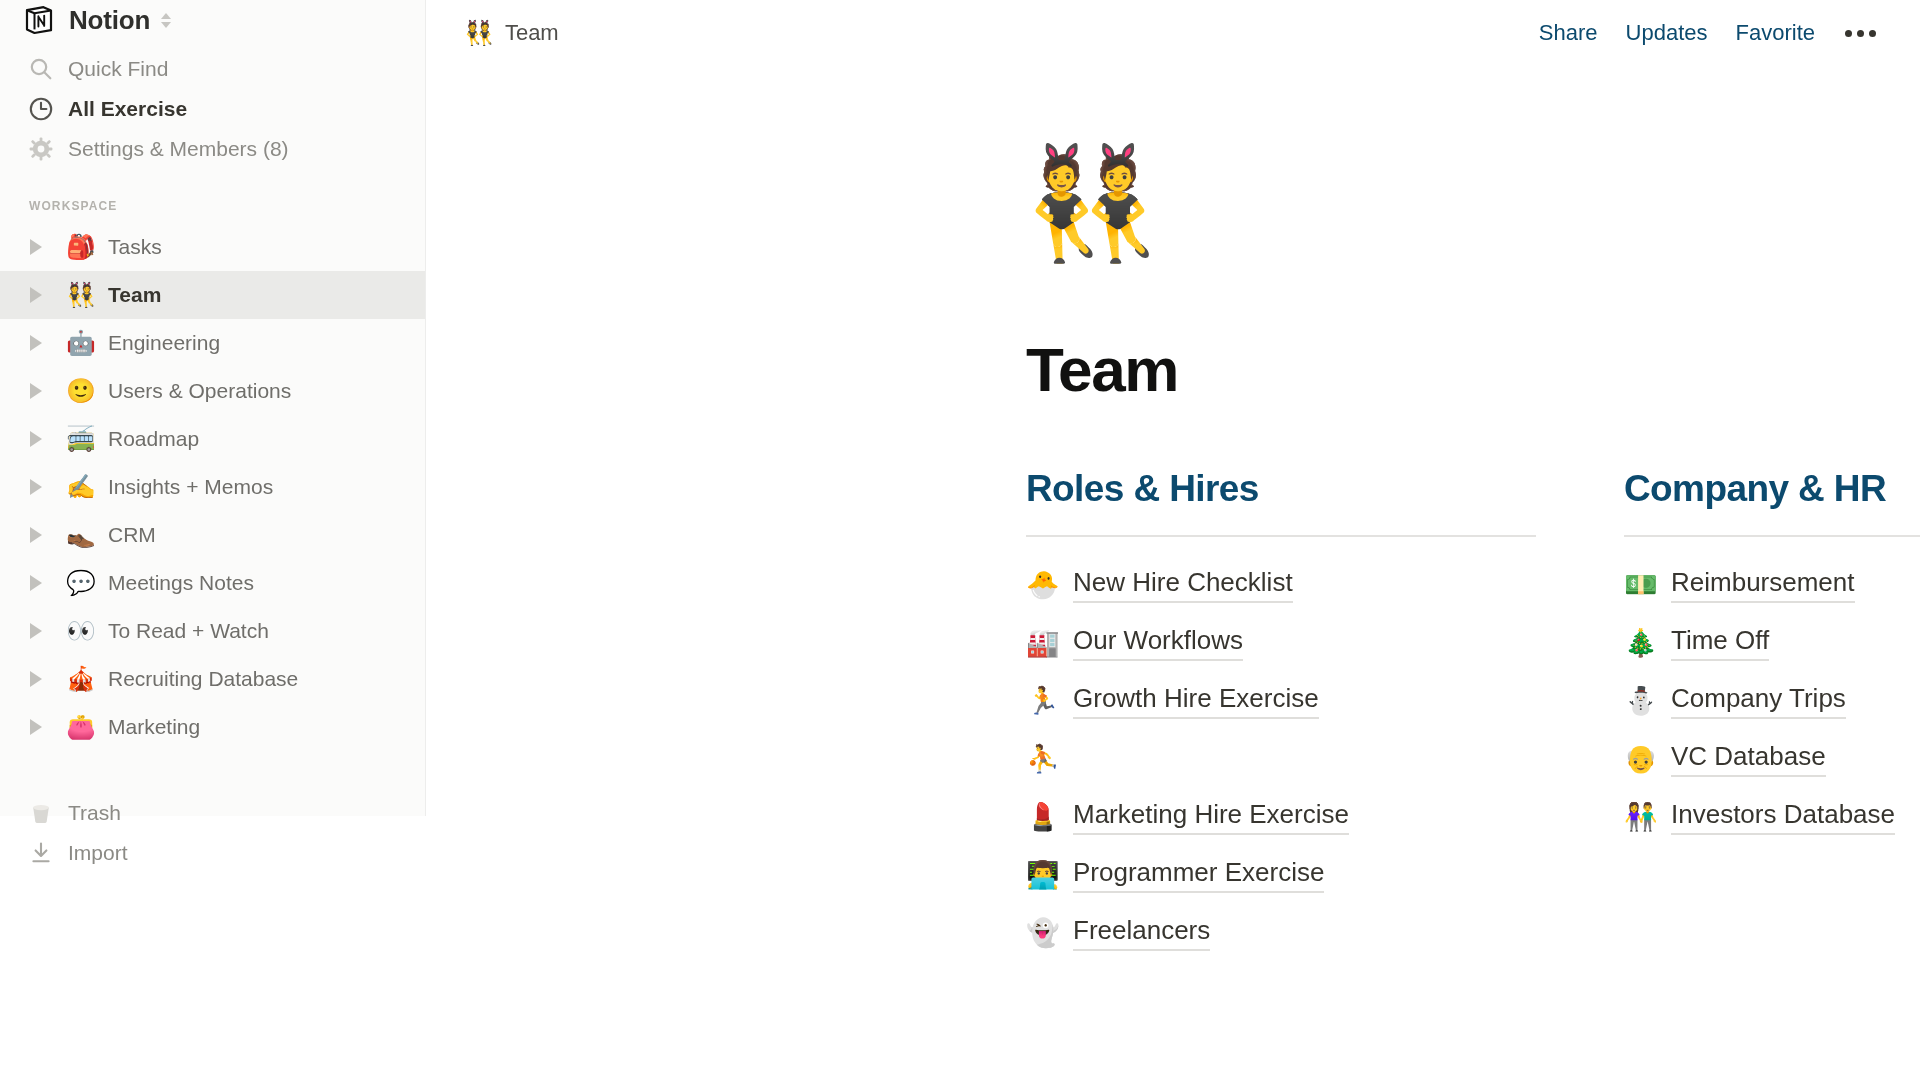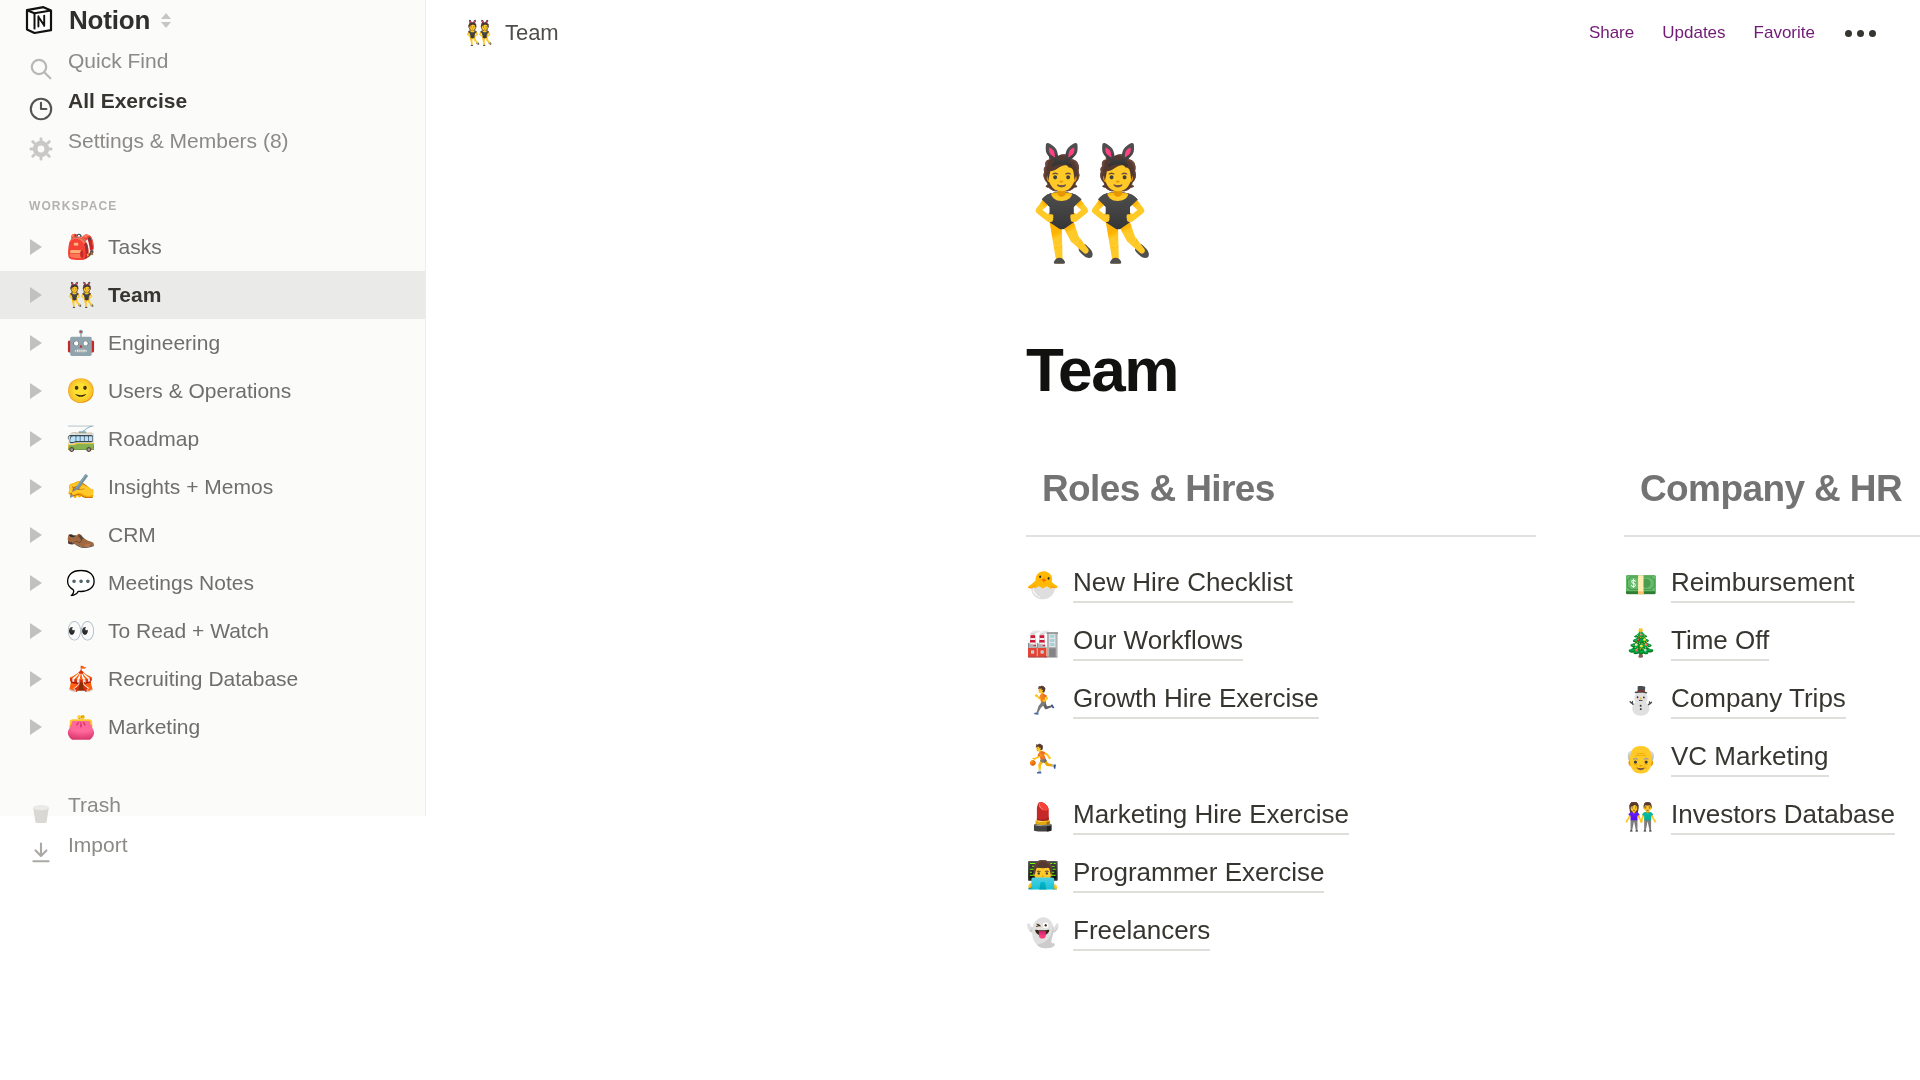--- a/index.html
+++ b/index.html
@@ -79,20 +79,21 @@
     border-right: 5px solid transparent;
   }
   .ws-chevrons .up   { border-bottom: 6px solid #c7c6c2; }
   .ws-chevrons .down { border-top: 6px solid #c7c6c2; }
 
   
   .top-nav { margin-top: 12px; }
 
   .nav-row {
     display: flex;
+    align-items: center;
     height: 40px;
     padding: 0 20px 0 26px;
     cursor: pointer;
   }
   .nav-row .ico {
     width: 30px; flex: 0 0 30px;
     display: flex; align-items: center; justify-content: center;
     margin-right: 12px;
   }
   .nav-row .label {
@@ -185,22 +186,22 @@
     color: #4f4e4b;
     white-space: nowrap;
   }
   .topbar-spacer { flex: 1 1 auto; }
   .topbar-actions {
     display: flex;
     align-items: center;
     gap: 28px;
   }
   .topbar-actions .act {
-    font-size: 17px;
-    color: #701a75;
+    font-size: 22px;
+    color: #0c4a6e;
     white-space: nowrap;
     cursor: pointer;
   }
   .dots {
     display: flex;
     align-items: center;
     gap: 5px;
     cursor: pointer;
     padding: 4px 2px;
   }
@@ -242,25 +243,24 @@
   .columns {
     display: flex;
     margin-top: 64px;
     gap: 88px;
   }
   .column { width: 510px; flex: 0 0 510px; }
 
   .col-heading {
     font-size: 37px;
     font-weight: 700;
-    color: #737373;
+    color: #0c4a6e;
     letter-spacing: -0.6px;
     line-height: 1.15;
     white-space: nowrap;
-    margin-left: 16px;
   }
   .col-rule {
     height: 2px;
     background: #e3e2e0;
     margin-top: 24px;
   }
 
   .link-list { margin-top: 20px; }
 
   .link-row {
@@ -552,21 +552,21 @@
             <div class="link-row">
               <span class="emoji">🎄</span>
               <span class="label">Time Off</span>
             </div>
             <div class="link-row">
               <span class="emoji">⛄</span>
               <span class="label">Company Trips</span>
             </div>
             <div class="link-row">
               <span class="emoji">👴</span>
-              <span class="label">VC Marketing</span>
+              <span class="label">VC Database</span>
             </div>
             <div class="link-row">
               <span class="emoji">👫</span>
               <span class="label">Investors Database</span>
             </div>
 
           </div>
         </section>
 
       </div>

